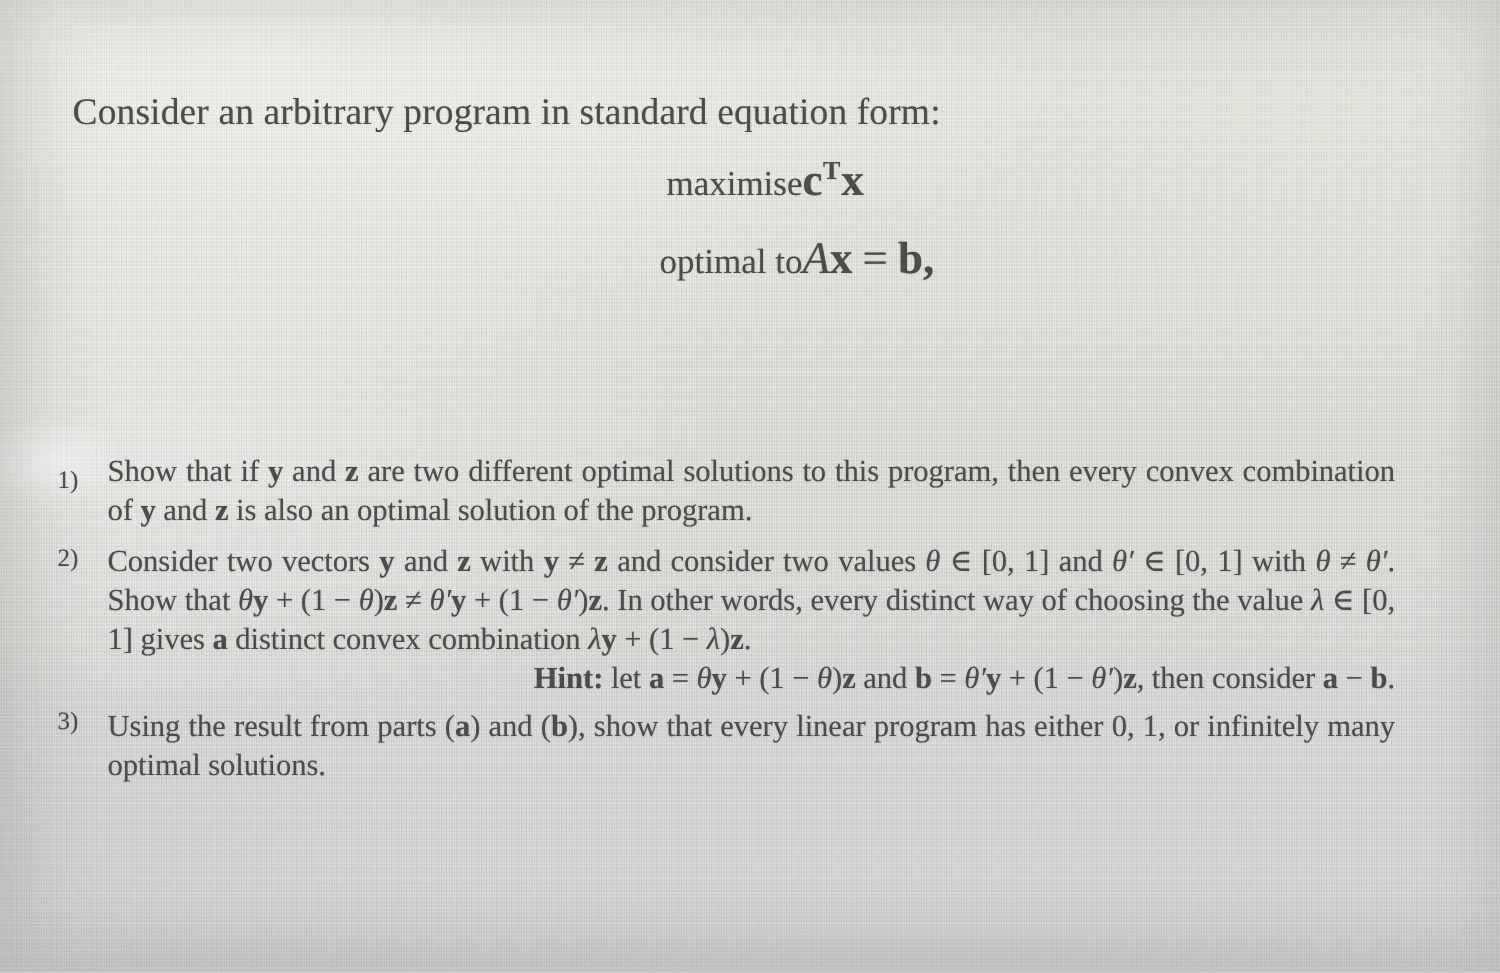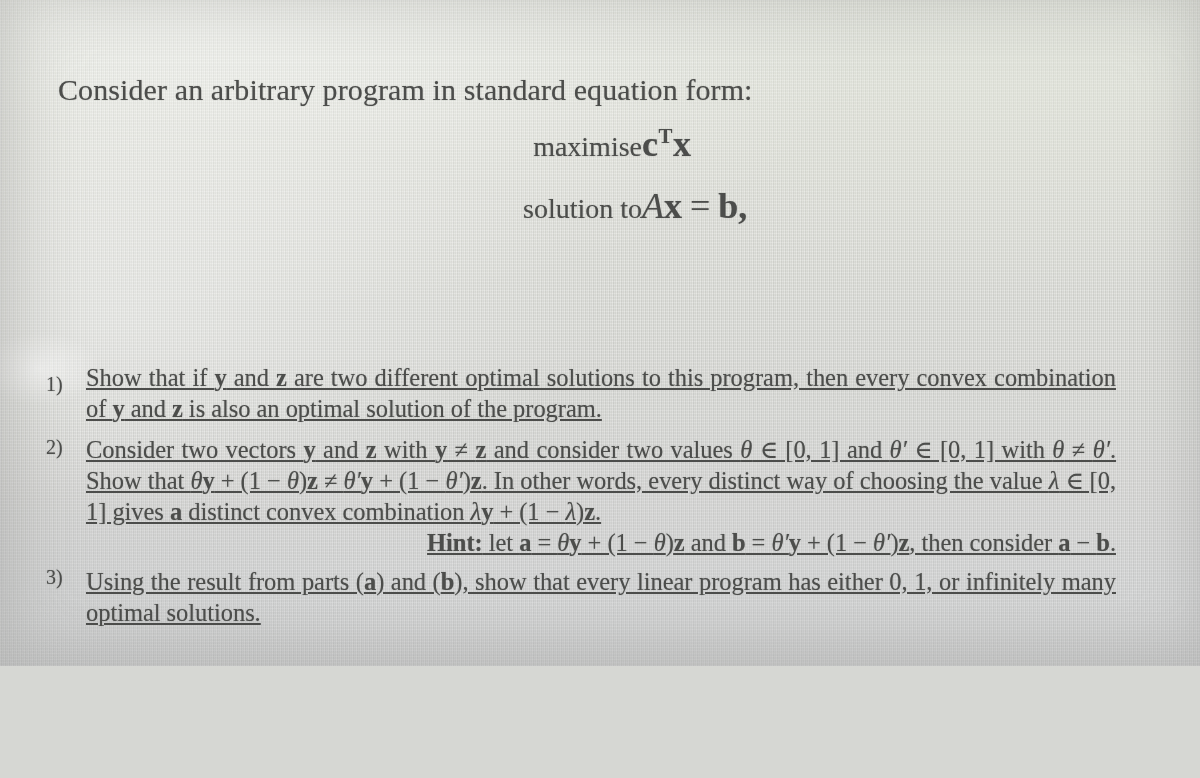--- a/index.html
+++ b/index.html
@@ -11,21 +11,21 @@
   }
   body {
     font-family: "Liberation Serif", "DejaVu Serif", serif;
     background: #d6d7d3;
   }
 
   
   #page {
     position: relative;
     width: 1200px;
-    height: 666px;
+    height: 778px;
     overflow: hidden;
     background:
       linear-gradient(180deg,
         #e3e5dd 0%,
         #e1e3db 14%,
         #dedfd9 30%,
         #dadbd6 46%,
         #d8d9d5 60%,
         #d6d6d4 74%,
         #d3d4d4 88%,
@@ -159,21 +159,20 @@
     font-size: 20px;
     line-height: 1;
     white-space: nowrap;
   }
   .qbody {
     font-size: 24.5px;
     line-height: 31px;
     text-align: justify;
     text-justify: inter-word;
     letter-spacing: -0.05px;
-    text-decoration: underline;
   }
   .qbody.nojust { text-align: right; }
   .hint { display: block; }
   .bold { font-weight: bold; }
   .nbsp-gap { display: inline-block; width: 8px; }
 
   
   #qitem-1 { margin-bottom: 10px; }
   #qitem-1 .qnum { top: 12px; }
   #qitem-2 { margin-bottom: 8px; }
@@ -196,21 +195,21 @@
     <div class="lead">Consider an arbitrary program in standard equation form:</div>
 
     <div class="program">
 
       <div class="prog-row">
         <span class="prog-kw">maximise</span>
         <span class="prog-expr"><span class="vec">c</span><sup class="tr">T</sup><span class="vec">x</span></span>
       </div>
 
       <div class="prog-row">
-        <span class="prog-kw">solution to</span>
+        <span class="prog-kw">optimal to</span>
         <span class="prog-expr"><span class="ital">A</span><span class="vec">x</span><span class="nbsp-gap"></span><span>=</span><span class="nbsp-gap"></span><span class="vec">b,</span></span>
       </div>
 
 
     </div>
 
     <div class="qlist">
 
       <div class="qitem" id="qitem-1">
         <span class="qnum">1)</span>

